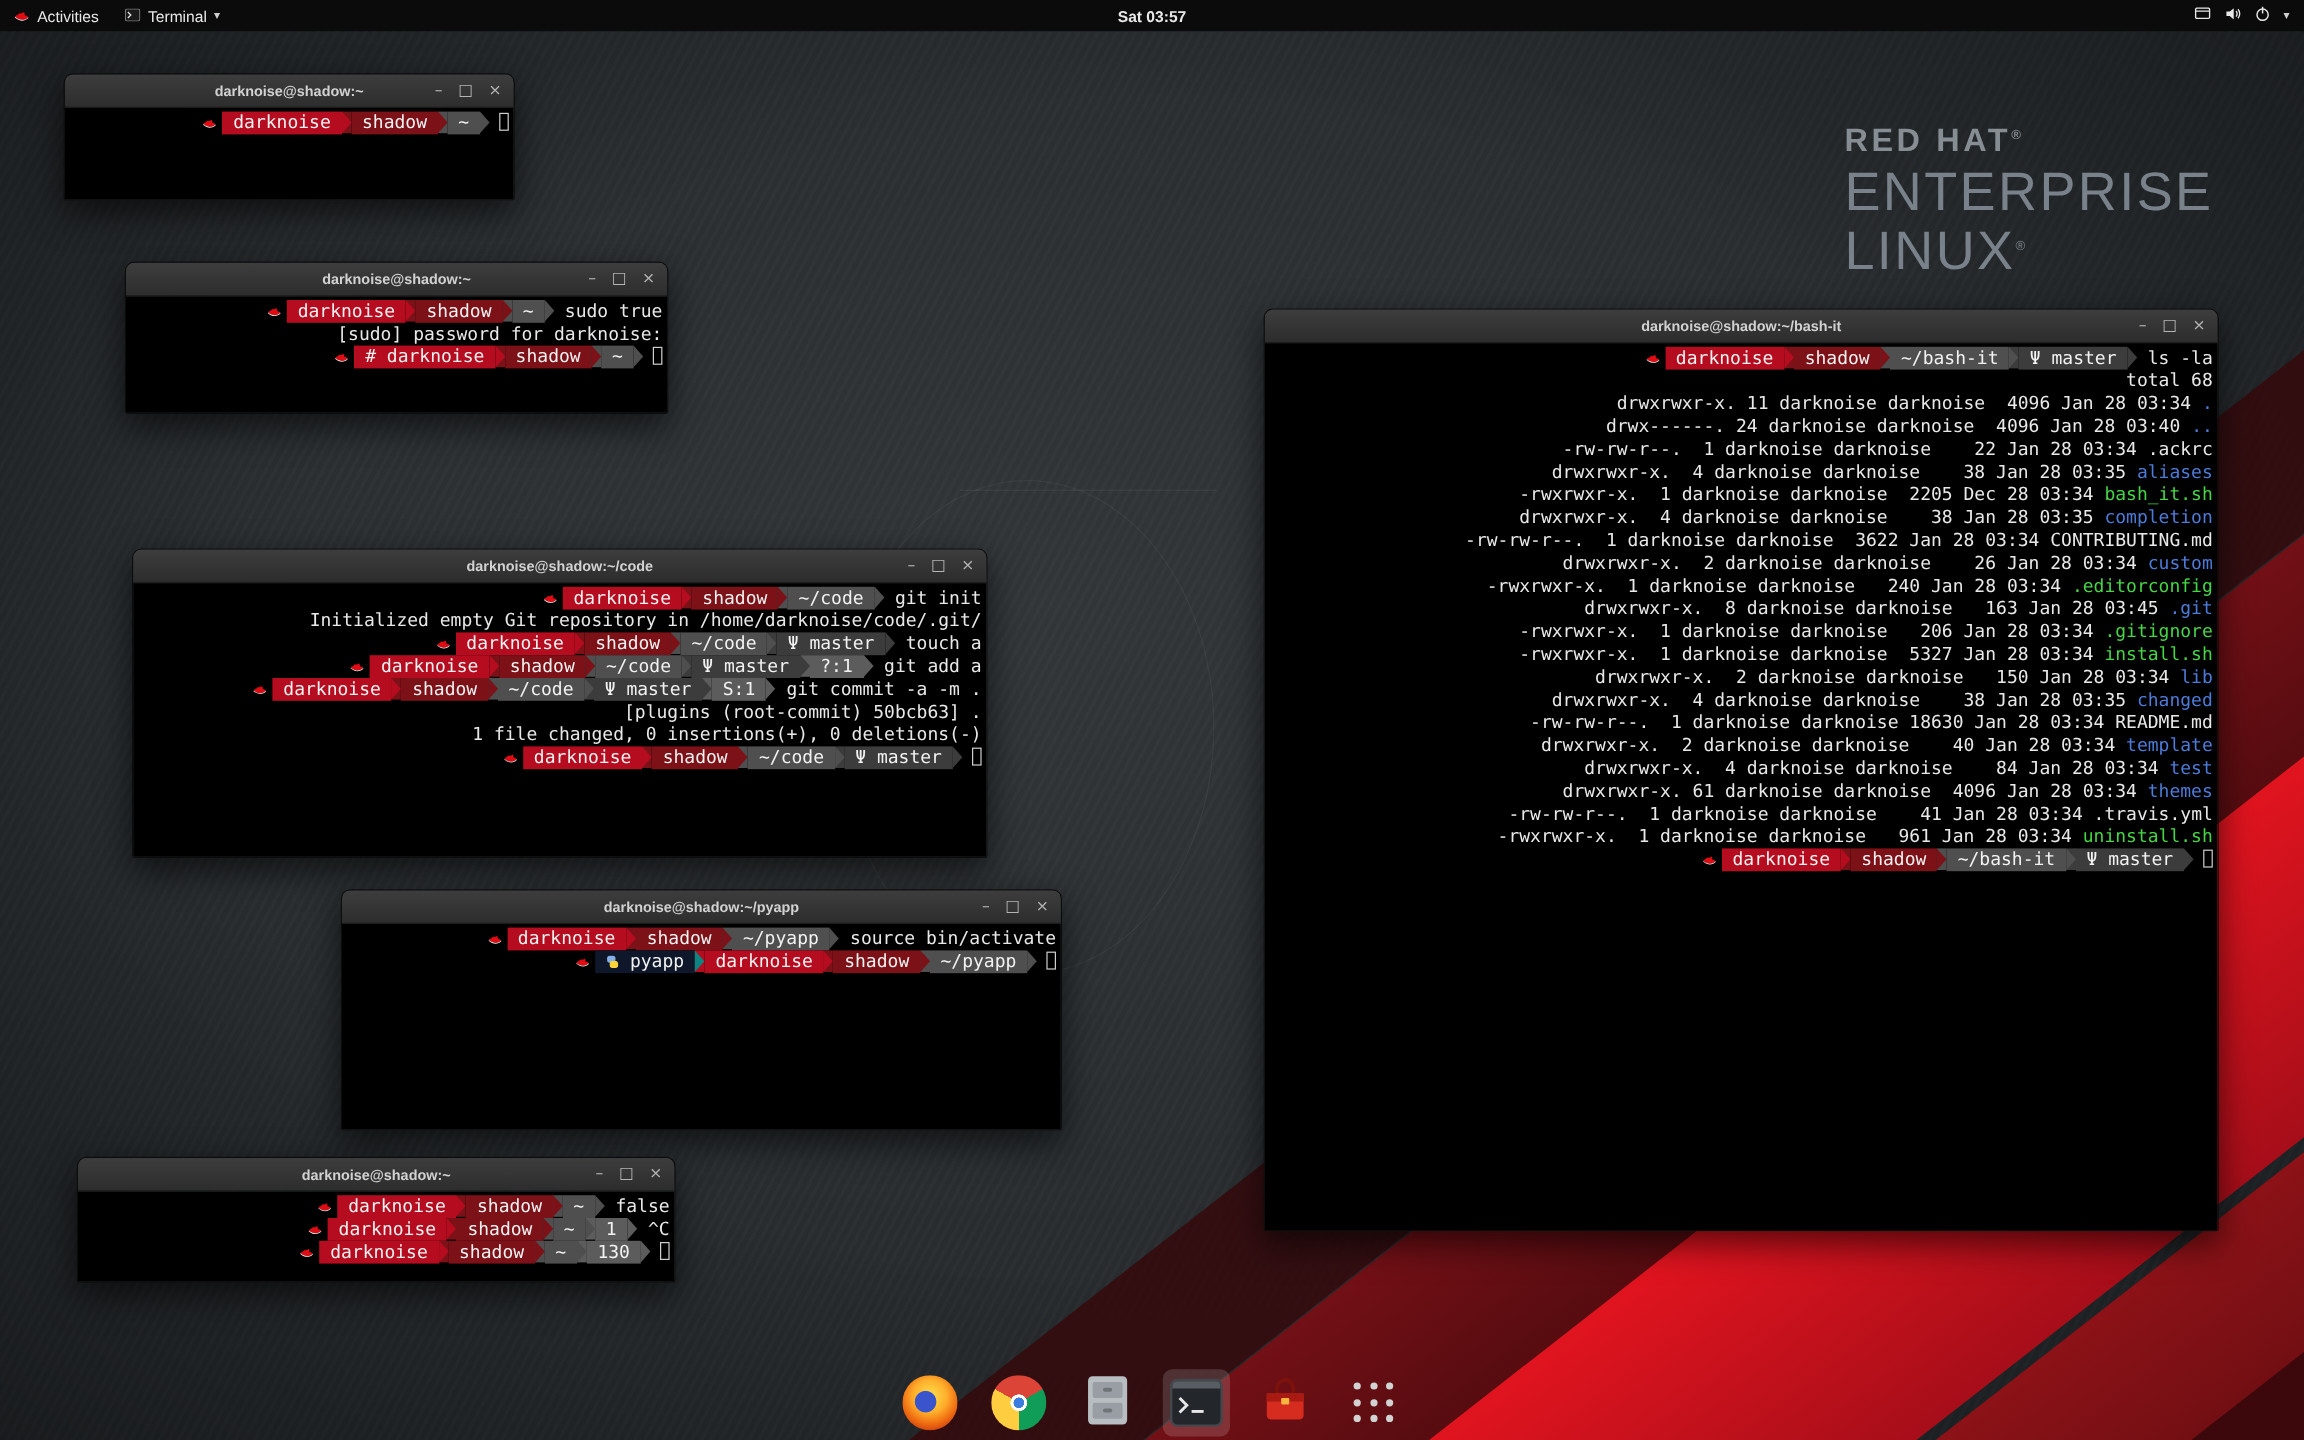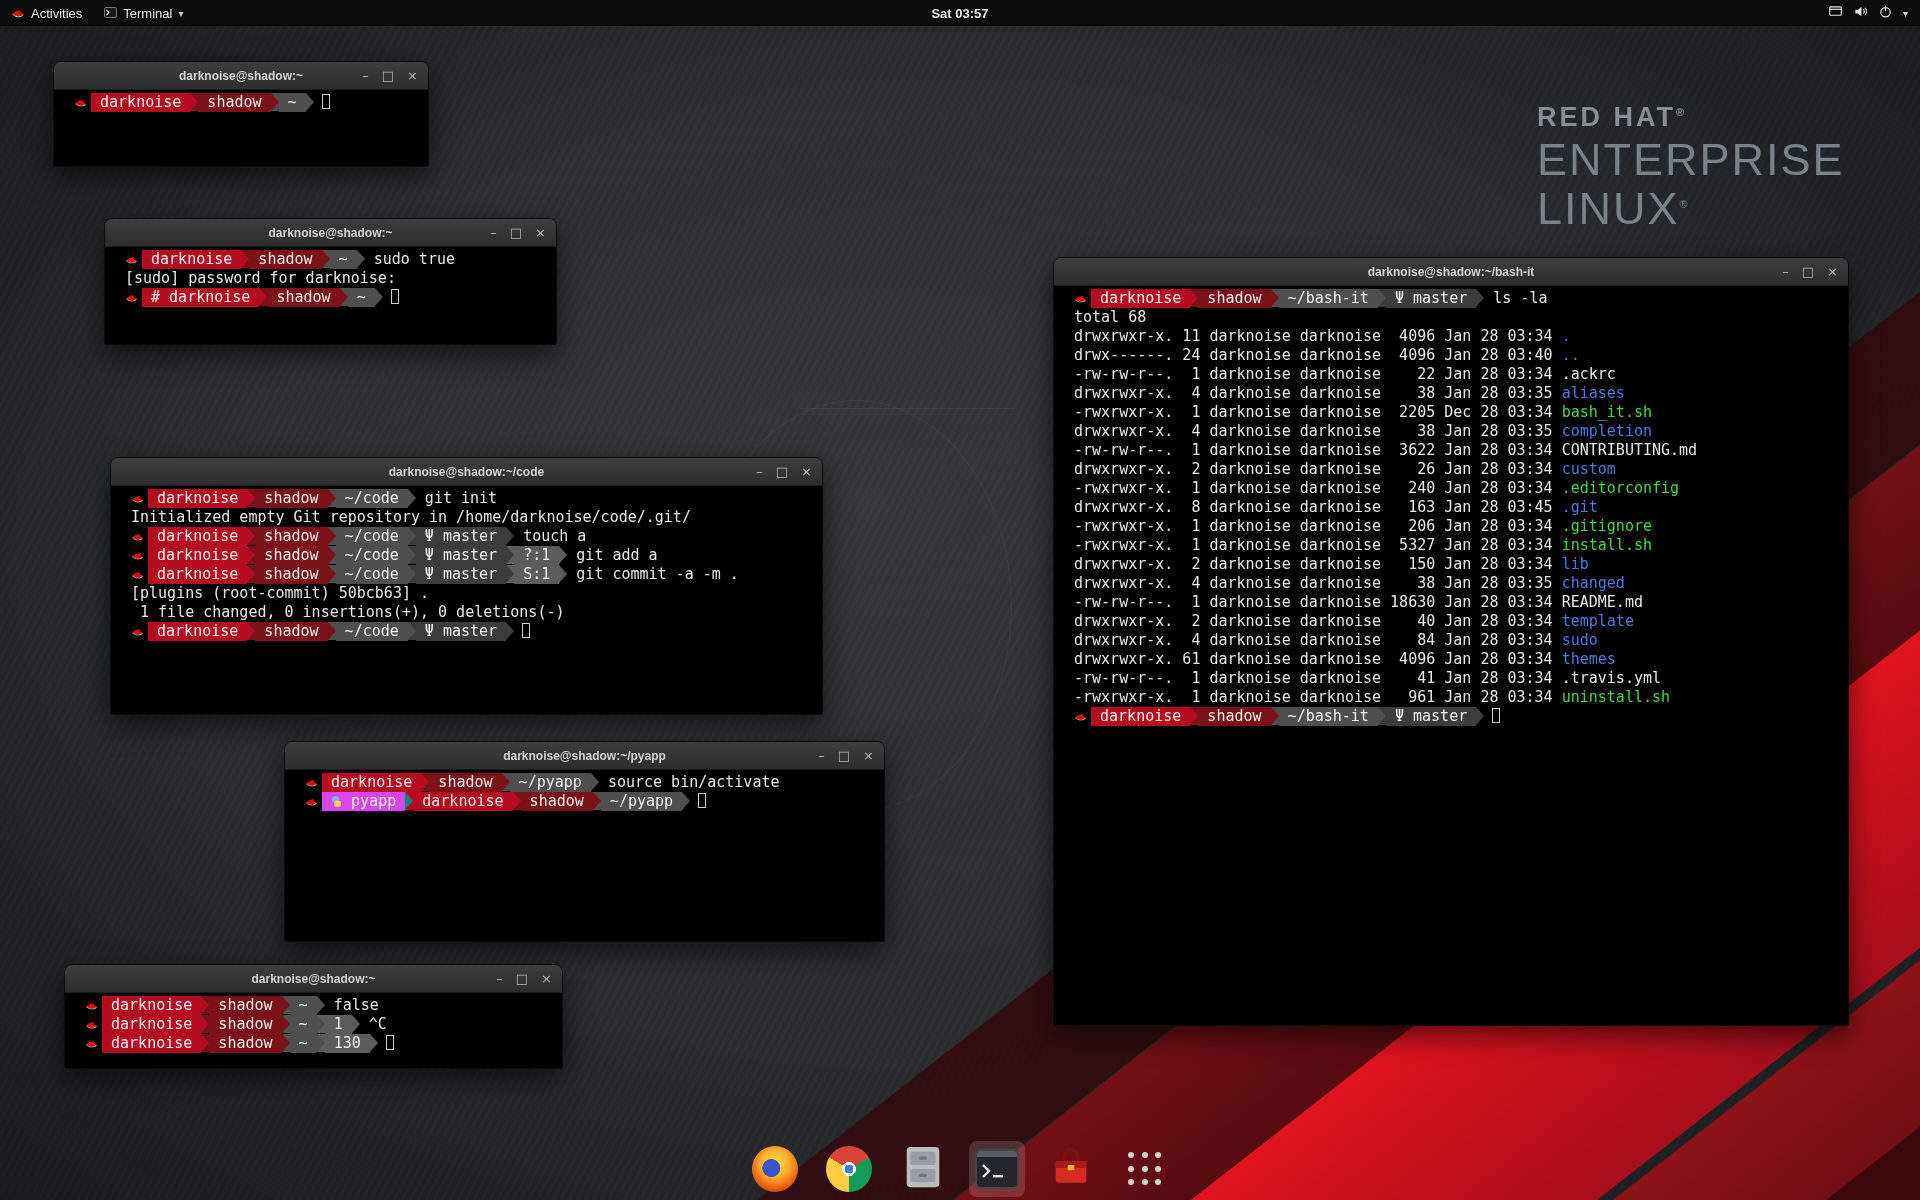--- a/index.html
+++ b/index.html
@@ -57,23 +57,23 @@
   .titlebar {
     height:28px; background:linear-gradient(180deg,#3d3d3d,#2d2d2d);
     border-bottom:1px solid #1c1c1c; position:relative;
     display:flex; align-items:center; justify-content:center;
   }
   .titlebar .title { font-size:12px; font-weight:bold; color:#d2d2d2; }
   .winbtns { position:absolute; right:10px; top:0; height:100%; display:flex; align-items:center; gap:13px; }
   .wbtn { color:#b5b5b5; font-size:13px; line-height:1; cursor:default; font-family:"DejaVu Sans", sans-serif; }
 
   .term-body {
-    height:calc(100% - 28px); background:#000; padding:3px 20px;
+    height:calc(100% - 28px); background:#000; padding:3px 4px;
     font-family:"DejaVu Sans Mono","DejaVu Sans", monospace;
-    font-size:15px; color:#e8e8e8; overflow:hidden;
+    font-size:15px; color:#e8e8e8; overflow:hidden;text-align:right;
   }
   .tline { white-space:pre; height:19px; line-height:19px; }
   .seg { display:inline-block; vertical-align:top; height:19px; line-height:19px; color:#f2f2f2; }
   .sep {
     display:inline-block; vertical-align:top; width:0; height:0;
     border-top:9.5px solid transparent; border-bottom:9.5px solid transparent; border-left:8px solid transparent;
   }
   .cmd { display:inline-block; vertical-align:top; line-height:19px; color:#e8e8e8; white-space:pre; }
   .cursor { display:inline-block; vertical-align:top; margin:1px 0 0 8px; width:8px; height:15px; border:1px solid #cfcfcf; }
   .hatwrap { display:inline-block; vertical-align:top; width:17px; height:19px; text-align:left; }
@@ -245,21 +245,21 @@
     </span>
   </header>
   <div class="term-body">
       <div class="tline"><span class="hatwrap"><svg width="13" height="10" viewBox="0 0 20 14">
             <path d="M2.2 9.2c2.5 2.3 6 3.6 8.3 3.6 3 0 5.6-1.2 7.3-3.2-.6-1.2-1.9-1.9-3.8-1.9l-1-4.2c-1.7 1.4-3.9 2-5.9 1.4L5 7.2C3.6 7.2 2.6 8 2.2 9.2z" fill="#e00b13"></path>
             <path d="M2.2 9.2c2.5 2.3 6 3.6 8.3 3.6 3 0 5.6-1.2 7.3-3.2l.4.7c-1.8 2.2-4.5 3.4-7.7 3.4-2.5 0-6-1.3-8.6-3.7z" fill="#f2f2f2"></path>
           </svg></span><span class="seg" style="background: rgb(181, 13, 31);"> darknoise </span><span class="sep" style="border-left-color: rgb(181, 13, 31); border-top-color: rgb(125, 17, 24); border-bottom-color: rgb(125, 17, 24);"></span><span class="seg" style="background: rgb(125, 17, 24);"> shadow </span><span class="sep" style="border-left-color: rgb(125, 17, 24); border-top-color: rgb(79, 79, 79); border-bottom-color: rgb(79, 79, 79);"></span><span class="seg" style="background: rgb(79, 79, 79);"> ~/pyapp </span><span class="sep" style="border-left-color: rgb(79, 79, 79);"></span><span class="cmd"> source bin/activate</span></div>
       <div class="tline"><span class="hatwrap"><svg width="13" height="10" viewBox="0 0 20 14">
             <path d="M2.2 9.2c2.5 2.3 6 3.6 8.3 3.6 3 0 5.6-1.2 7.3-3.2-.6-1.2-1.9-1.9-3.8-1.9l-1-4.2c-1.7 1.4-3.9 2-5.9 1.4L5 7.2C3.6 7.2 2.6 8 2.2 9.2z" fill="#e00b13"></path>
             <path d="M2.2 9.2c2.5 2.3 6 3.6 8.3 3.6 3 0 5.6-1.2 7.3-3.2l.4.7c-1.8 2.2-4.5 3.4-7.7 3.4-2.5 0-6-1.3-8.6-3.7z" fill="#f2f2f2"></path>
-          </svg></span><span class="seg" style="background: #d946ef;"><span> <svg width="11" height="11" viewBox="0 0 12 12" style="vertical-align:-1px">
+          </svg></span><span class="seg" style="background: #0f172a;"><span> <svg width="11" height="11" viewBox="0 0 12 12" style="vertical-align:-1px">
               <rect x="1" y="0.4" width="7.6" height="6.4" rx="2.4" fill="#88b0e8"></rect>
               <rect x="3.4" y="5.2" width="7.6" height="6.4" rx="2.4" fill="#ffd43b"></rect>
             </svg></span> pyapp </span><span class="sep" style="border-left-color: rgb(10, 133, 130); border-top-color: rgb(181, 13, 31); border-bottom-color: rgb(181, 13, 31);"></span><span class="seg" style="background: rgb(181, 13, 31);"> darknoise </span><span class="sep" style="border-left-color: rgb(181, 13, 31); border-top-color: rgb(125, 17, 24); border-bottom-color: rgb(125, 17, 24);"></span><span class="seg" style="background: rgb(125, 17, 24);"> shadow </span><span class="sep" style="border-left-color: rgb(125, 17, 24); border-top-color: rgb(79, 79, 79); border-bottom-color: rgb(79, 79, 79);"></span><span class="seg" style="background: rgb(79, 79, 79);"> ~/pyapp </span><span class="sep" style="border-left-color: rgb(79, 79, 79);"></span><span class="cursor"></span></div>
     </div>
 </section>
 
 <section class="term-window w4">
   <header class="titlebar">
     <span class="title">darknoise@shadow:~</span>
     <span class="winbtns">
@@ -308,21 +308,21 @@
       <div class="tline"><span>-rw-rw-r--.  1 darknoise darknoise  3622 Jan 28 03:34 CONTRIBUTING.md</span></div>
       <div class="tline"><span>drwxrwxr-x.  2 darknoise darknoise    26 Jan 28 03:34 </span><span style="color: rgb(76, 123, 217);">custom</span></div>
       <div class="tline"><span>-rwxrwxr-x.  1 darknoise darknoise   240 Jan 28 03:34 </span><span style="color: rgb(69, 213, 69);">.editorconfig</span></div>
       <div class="tline"><span>drwxrwxr-x.  8 darknoise darknoise   163 Jan 28 03:45 </span><span style="color: rgb(76, 123, 217);">.git</span></div>
       <div class="tline"><span>-rwxrwxr-x.  1 darknoise darknoise   206 Jan 28 03:34 </span><span style="color: rgb(69, 213, 69);">.gitignore</span></div>
       <div class="tline"><span>-rwxrwxr-x.  1 darknoise darknoise  5327 Jan 28 03:34 </span><span style="color: rgb(69, 213, 69);">install.sh</span></div>
       <div class="tline"><span>drwxrwxr-x.  2 darknoise darknoise   150 Jan 28 03:34 </span><span style="color: rgb(76, 123, 217);">lib</span></div>
       <div class="tline"><span>drwxrwxr-x.  4 darknoise darknoise    38 Jan 28 03:35 </span><span style="color: rgb(76, 123, 217);">changed</span></div>
       <div class="tline"><span>-rw-rw-r--.  1 darknoise darknoise 18630 Jan 28 03:34 README.md</span></div>
       <div class="tline"><span>drwxrwxr-x.  2 darknoise darknoise    40 Jan 28 03:34 </span><span style="color: rgb(76, 123, 217);">template</span></div>
-      <div class="tline"><span>drwxrwxr-x.  4 darknoise darknoise    84 Jan 28 03:34 </span><span style="color: rgb(76, 123, 217);">sudo</span></div>
+      <div class="tline"><span>drwxrwxr-x.  4 darknoise darknoise    84 Jan 28 03:34 </span><span style="color: rgb(76, 123, 217);">test</span></div>
       <div class="tline"><span>drwxrwxr-x. 61 darknoise darknoise  4096 Jan 28 03:34 </span><span style="color: rgb(76, 123, 217);">themes</span></div>
       <div class="tline"><span>-rw-rw-r--.  1 darknoise darknoise    41 Jan 28 03:34 .travis.yml</span></div>
       <div class="tline"><span>-rwxrwxr-x.  1 darknoise darknoise   961 Jan 28 03:34 </span><span style="color: rgb(69, 213, 69);">uninstall.sh</span></div>
       <div class="tline"><span class="hatwrap"><svg width="13" height="10" viewBox="0 0 20 14">
             <path d="M2.2 9.2c2.5 2.3 6 3.6 8.3 3.6 3 0 5.6-1.2 7.3-3.2-.6-1.2-1.9-1.9-3.8-1.9l-1-4.2c-1.7 1.4-3.9 2-5.9 1.4L5 7.2C3.6 7.2 2.6 8 2.2 9.2z" fill="#e00b13"></path>
             <path d="M2.2 9.2c2.5 2.3 6 3.6 8.3 3.6 3 0 5.6-1.2 7.3-3.2l.4.7c-1.8 2.2-4.5 3.4-7.7 3.4-2.5 0-6-1.3-8.6-3.7z" fill="#f2f2f2"></path>
           </svg></span><span class="seg" style="background: rgb(181, 13, 31);"> darknoise </span><span class="sep" style="border-left-color: rgb(181, 13, 31); border-top-color: rgb(125, 17, 24); border-bottom-color: rgb(125, 17, 24);"></span><span class="seg" style="background: rgb(125, 17, 24);"> shadow </span><span class="sep" style="border-left-color: rgb(125, 17, 24); border-top-color: rgb(79, 79, 79); border-bottom-color: rgb(79, 79, 79);"></span><span class="seg" style="background: rgb(79, 79, 79);"> ~/bash-it </span><span class="sep" style="border-left-color: rgb(79, 79, 79); border-top-color: rgb(60, 60, 60); border-bottom-color: rgb(60, 60, 60);"></span><span class="seg" style="background: rgb(60, 60, 60);"> Ψ master </span><span class="sep" style="border-left-color: rgb(60, 60, 60);"></span><span class="cursor"></span></div>
     </div>
 </section>
 

